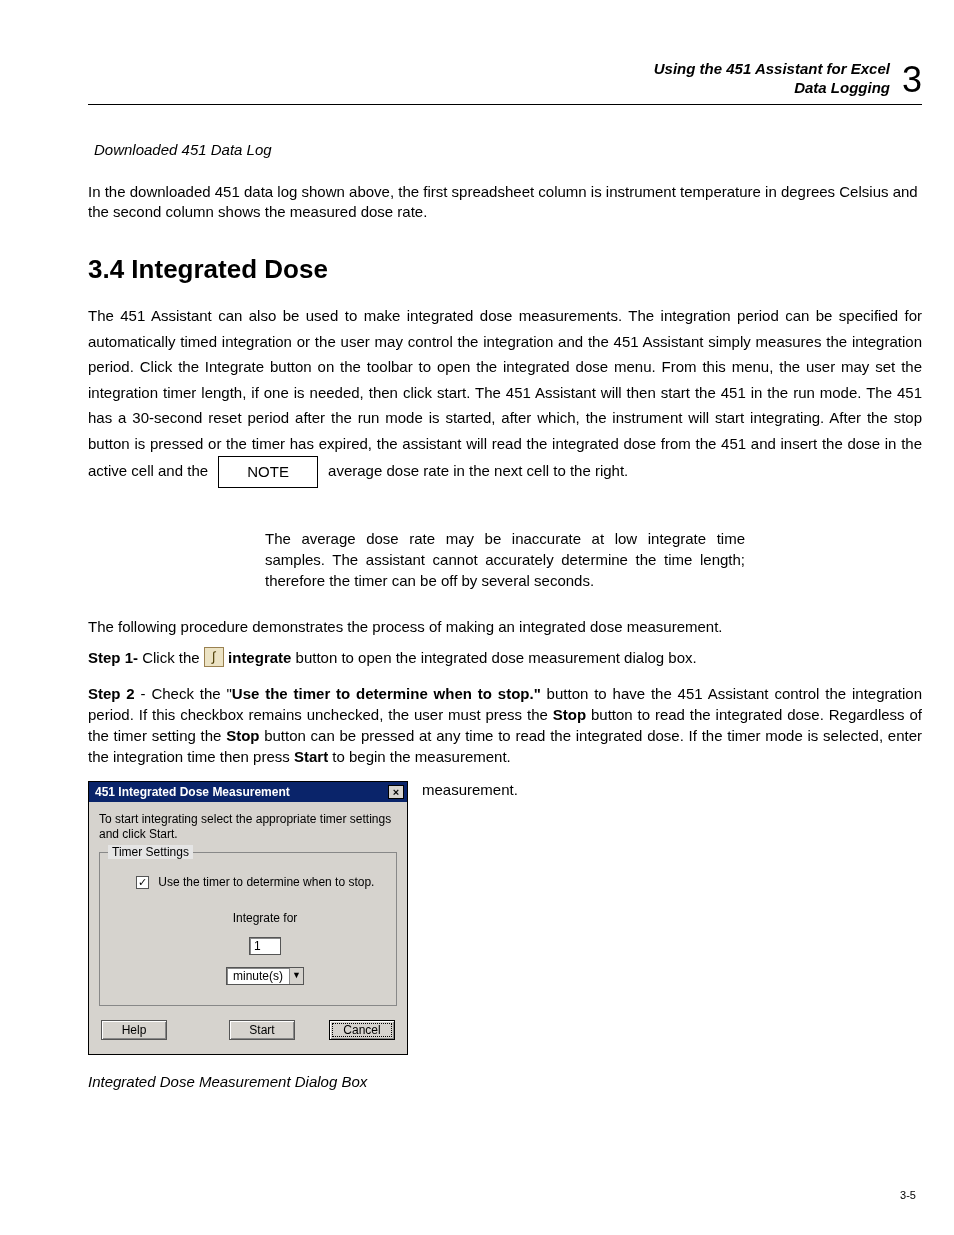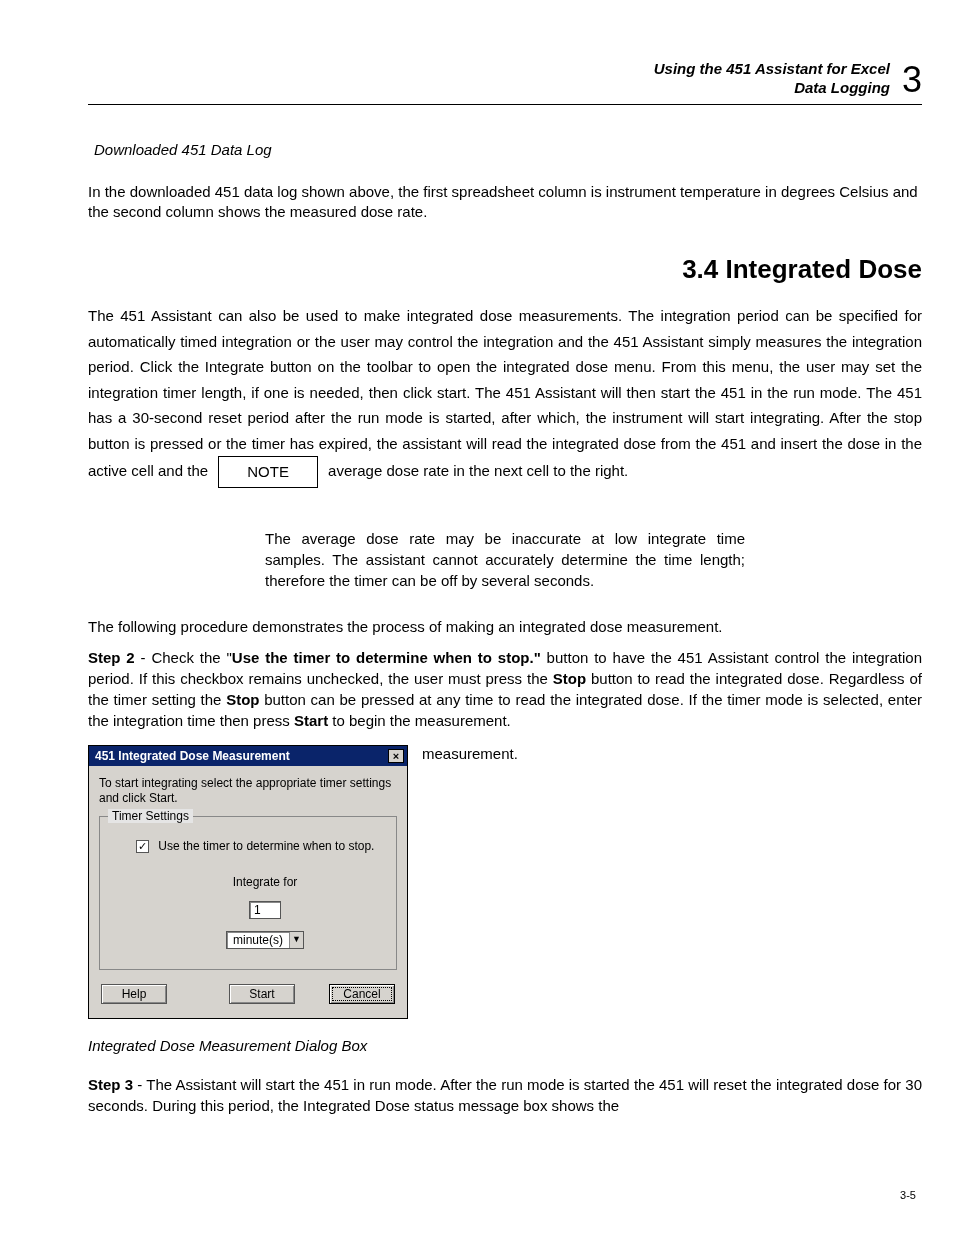--- a/index.html
+++ b/index.html
@@ -47,21 +47,20 @@
   }
   .caption-italic2 {
     font-style: italic;
     margin: 18px 0 20px 0;
   }
   p { margin: 0 0 10px 0; line-height: 1.35; }
   .h2 {
     font-size: 26px;
     font-weight: bold;
     margin: 32px 0 18px 0;
-    text-align: right;
   }
   .note-box-wrap {
     display:inline-block;
     vertical-align: middle;
     border: 1px solid #000;
     padding: 2px 28px;
     font-family: Arial, sans-serif;
     margin: 0 6px;
   }
   .note-body {
@@ -216,20 +215,25 @@
   <p class="para-with-note">
     <span>The 451 Assistant can also be used to make integrated dose measurements.  The integration period can be specified for automatically timed integration or the user may control the integration and the 451 Assistant simply measures the integration period.  Click the Integrate button on the toolbar to open the integrated dose menu.  From this menu, the user may set the integration timer length, if one is needed, then click start.  The 451 Assistant will then start the 451 in the run mode.  The 451 has a 30-second reset period after the run mode is started, after which, the instrument will start integrating.  After the stop button is pressed or the timer has expired, the assistant will read the integrated dose from the 451 and insert the dose in the active cell and the </span>
     <span class="note-box-wrap">NOTE</span>
     <span> average dose rate in the next cell to the right.</span>
   </p>
 
   <div class="note-body">The average dose rate may be inaccurate at low integrate time samples.  The assistant cannot accurately determine the time length; therefore the timer can be off by several seconds.</div>
 
   <p>The following procedure demonstrates the process of making an integrated dose measurement.</p>
 
+  <p class="step-row">
+    <span class="step-bold">Step 1-</span><span> Click the </span>
+    <span class="integrate-icon">∫</span>
+    <span class="step-bold"> integrate </span><span> button to open the integrated dose measurement dialog box.</span>
+  </p>
 
   <p class="step-row">
     <span class="step-bold">Step 2</span><span> - Check the "</span><span class="step-bold">Use the timer to determine when to stop."</span><span> button to have the 451 Assistant control the integration period.  If this checkbox remains unchecked, the user must press the </span><span class="step-bold">Stop</span><span> button to read the integrated dose.  Regardless of the timer setting the </span><span class="step-bold">Stop</span><span> button can be pressed at any time to read the integrated dose.  If the timer mode is selected, enter the integration time then press </span><span class="step-bold">Start</span><span> to begin the measurement.</span>
   </p>
 
   <div class="dialog-float">
     <div class="dialog">
       <div class="dlg-title">
         <span>451 Integrated Dose Measurement</span>
         <span class="dlg-close">×</span>
@@ -258,18 +262,15 @@
           <div style="width:10px"></div>
           <div class="dlg-btn focus">Cancel</div>
         </div>
       </div>
     </div>
     <div>measurement.</div>
   </div>
 
   <div class="caption-italic2">Integrated Dose Measurement Dialog Box</div>
 
-  <p class="step-row">
-    <span class="step-bold">Step 3</span><span> - The Assistant will start the 451 in run mode.  After the run mode is started the 451 will reset the integrated dose for 30 seconds.  During this period, the Integrated Dose status message box shows the</span>
-  </p>
 
   <div class="footer-pn">3-5</div>
 </div>
 
 </body></html>

